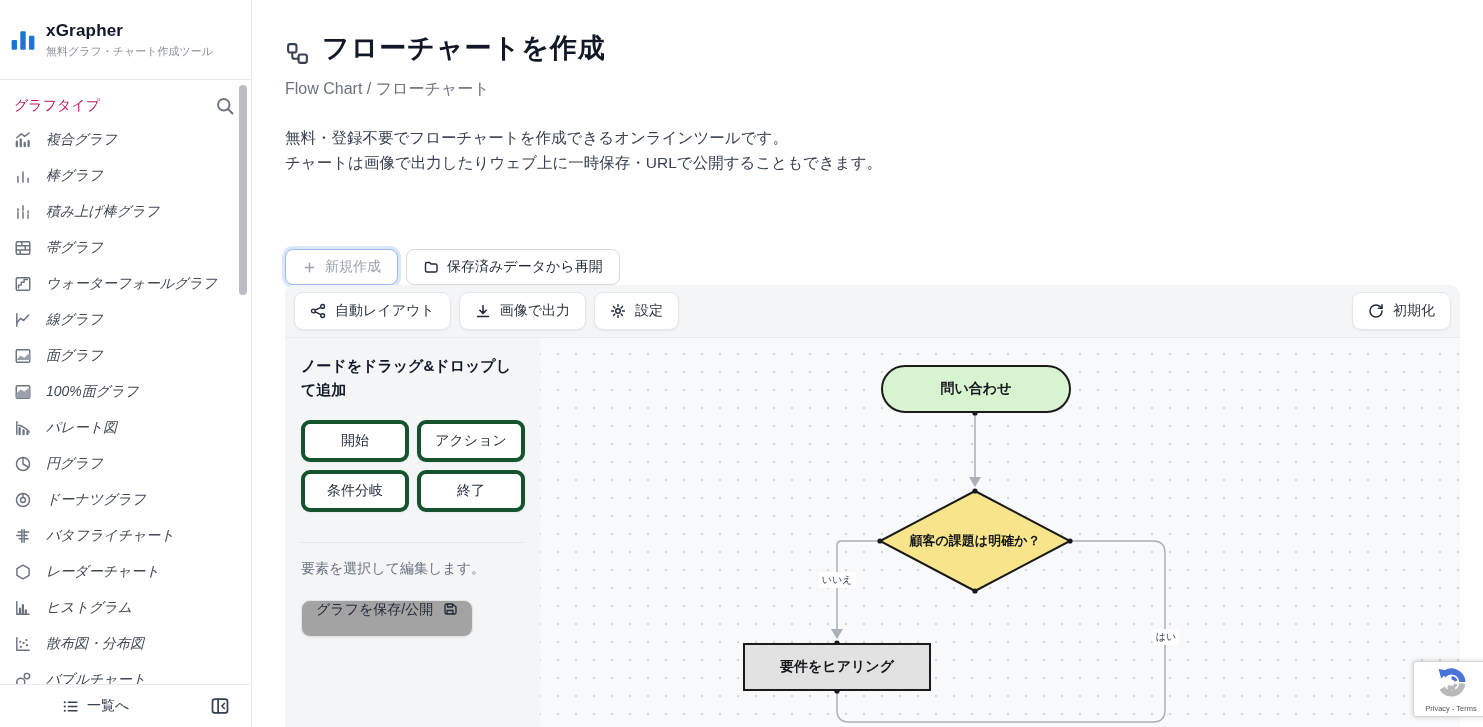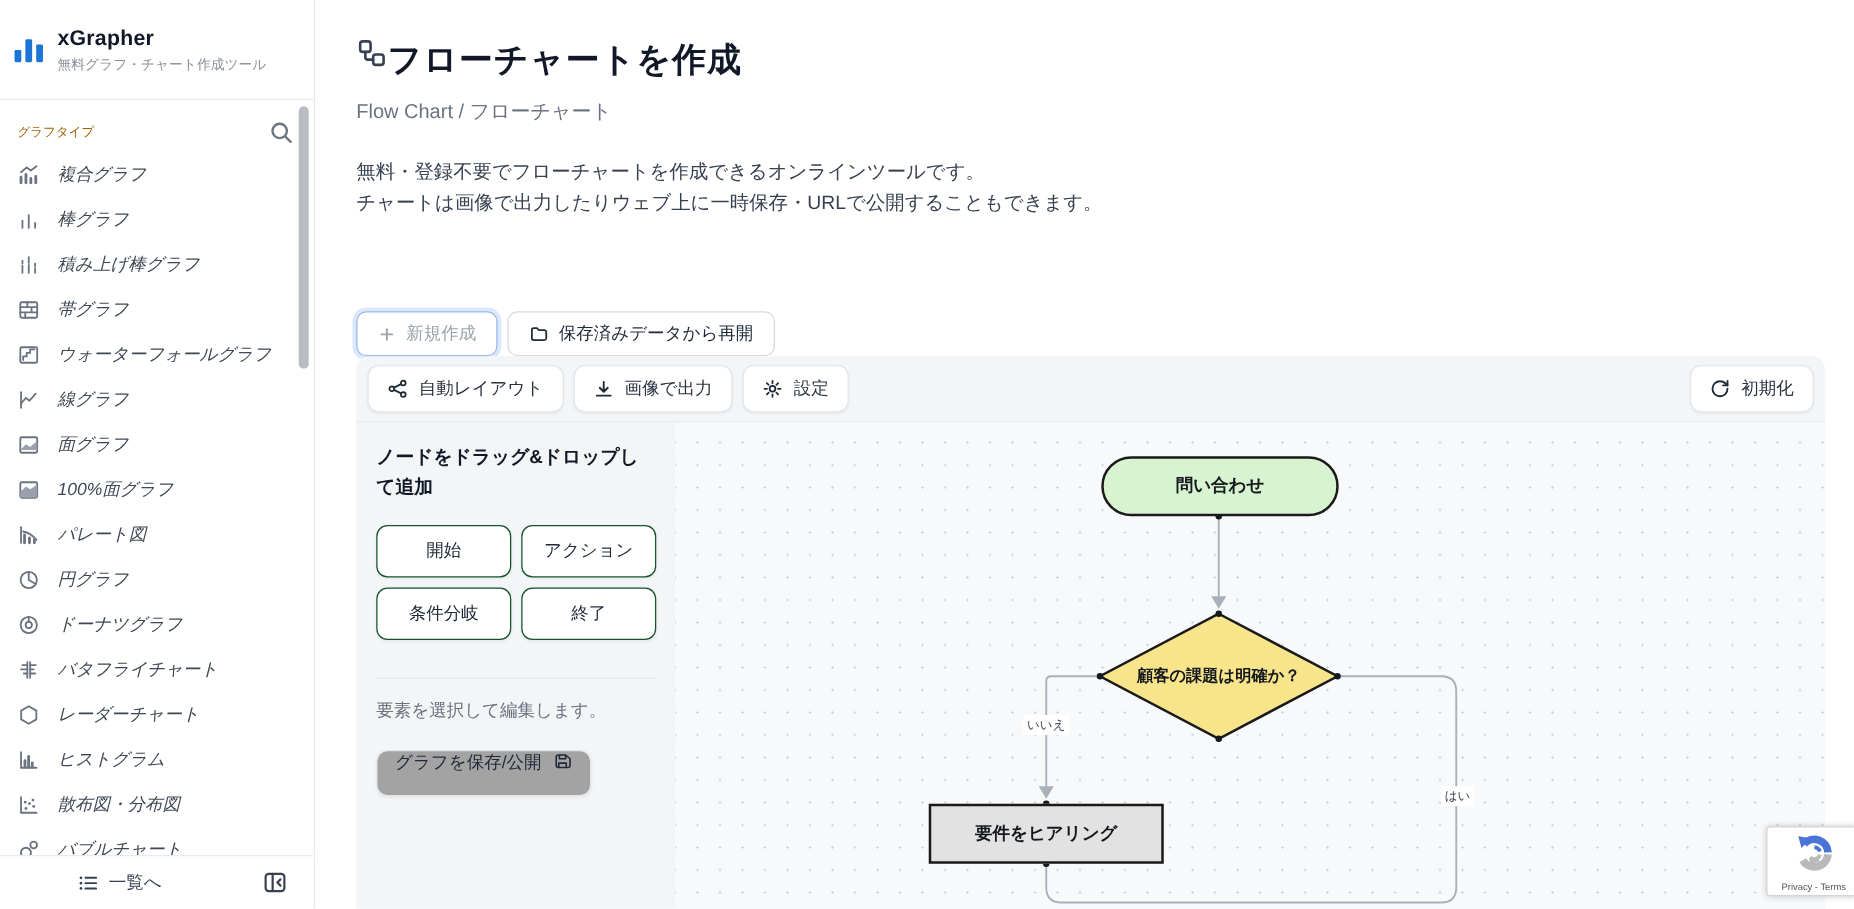--- a/index.html
+++ b/index.html
@@ -7,55 +7,55 @@
   body { font-family:"Liberation Sans","DejaVu Sans",sans-serif; background:#fff; color:#1f2937; position:relative; }
   .app { position:absolute; inset:0; }
 
   
   .sidebar { position:absolute; left:0; top:0; width:252px; height:727px; background:#fff; border-right:1px solid #e5e7eb; }
   .logo-area { height:80px; border-bottom:1px solid #e8eaed; display:flex; align-items:center; padding:0 10px; gap:10px; }
   .logo-icon { width:26px; height:26px; flex:0 0 auto; }
   .logo-title { font-size:17px; font-weight:bold; color:#111827; letter-spacing:.2px; }
   .logo-sub { font-size:11px; color:#8a9099; margin-top:3px; }
   .side-section { display:flex; align-items:center; justify-content:space-between; padding:16px 16px 6px 14px; }
-  .side-section-label { font-size:10px; color:#a16207; }
+  .side-section-label { font-size:14px; color:#be185d; }
   .search-btn { width:20px; height:20px; cursor:pointer; }
   .side-list { position:relative; }
   .side-item { display:flex; align-items:center; gap:14px; height:36px; padding:0 14px; cursor:pointer; }
   .side-icon { width:18px; height:18px; display:inline-flex; }
   .side-icon svg { width:18px; height:18px; }
   .side-label { font-size:14px; color:#3f4854; white-space:nowrap;font-style:italic; }
   .side-scrollthumb { position:absolute; right:4px; top:85px; width:8px; height:210px; background:#b9bdc3; border-radius:4px; }
   .side-footer { position:absolute; left:0; right:1px; bottom:0; height:43px; background:#fff; border-top:1px solid #e8eaed; display:flex; align-items:center; justify-content:space-between; padding:0 20px 0 62px; }
   .list-btn { display:flex; align-items:center; gap:8px; font-size:14px; color:#374151; cursor:pointer; }
   .panel-btn { width:20px; height:20px; cursor:pointer; }
 
   
   .main { position:absolute; left:252px; top:0; right:0; height:727px; }
-  .title-row { position:absolute; left:33px; top:30px; display:flex; align-items:flex-start; }
+  .title-row { position:absolute; left:33px; top:30px; display:flex; align-items:flex-end; gap:12px; }
   .title-icon { width:25px; height:25px; }
   .page-title { font-size:27px; font-weight:bold; color:#111827; letter-spacing:1px; }
   .breadcrumb { position:absolute; left:33px; top:79px; font-size:16px; color:#6b7280; }
   .desc { position:absolute; left:33px; top:126px; font-size:15.5px; color:#374151; line-height:24.5px; }
 
   .actions { position:absolute; left:33px; top:235px; display:flex; gap:8px; }
   .btn { display:flex; align-items:center; gap:8px; height:36px; padding:0 16px; background:#fff; border:1px solid #d6d9dd; border-radius:8px; font-size:14px; color:#1f2937; cursor:pointer; white-space:nowrap;margin-top:14px; }
   .btn svg { flex:0 0 auto; }
   .btn-new { color:#9aa3ad; border:1px solid #9bb8ec; box-shadow:0 0 0 3px #dbe7fb; }
 
   .workspace { position:absolute; left:33px; top:285px; width:1175px; height:442px; background:#f3f5f6; border-radius:10px 10px 0 0; }
   .toolbar { display:flex; align-items:flex-end; gap:8px; padding:7px 9px; height:52px; }
   .tbtn { display:flex; align-items:center; gap:9px; height:38px; padding:0 15px; background:#fff; border:1px solid #e3e6ea; border-radius:9px; font-size:14px; color:#2b3440; box-shadow:0 1px 2px rgba(20,30,40,.05); cursor:pointer; white-space:nowrap; }
   .tbtn-reset { margin-left:auto; }
 
   .canvas-row { position:absolute; left:0; right:0; top:52px; bottom:0; display:flex; border-top:1px solid #e9ebee; }
   .palette { width:255px; padding:16px; }
   .palette-heading { font-size:15px; font-weight:bold; color:#111827; line-height:24px; }
   .node-grid { display:grid; grid-template-columns:108px 108px; gap:8px; margin-top:18px; }
-  .node-btn { height:42px; background:#fff; border:1px solid #14532d; border-radius:9px; display:flex; align-items:center; justify-content:center; font-size:14px; color:#1f2937; box-shadow:0 1px 2px rgba(20,30,40,.05); cursor:grab; }
+  .node-btn { height:42px; background:#fff; border:4px solid #14532d; border-radius:9px; display:flex; align-items:center; justify-content:center; font-size:14px; color:#1f2937; box-shadow:0 1px 2px rgba(20,30,40,.05); cursor:grab; }
   .palette-divider { height:1px; background:#e3e5e8; margin:30px 0 0; }
   .palette-hint { margin-top:17px; font-size:14px; color:#6b7280; }
   .save-btn { margin-top:22px; display:inline-flex; gap:9px; height:37px; padding:0 14px; background:#a3a3a3; border:1px solid #e4e6ea; border-radius:9px; font-size:14px; color:#1f2937; box-shadow:0 1px 2px rgba(20,30,40,.05); cursor:pointer; }
 
   .canvas { position:relative; flex:1; background:#f8f9fb; background-image:radial-gradient(#d2d6db 1.1px, transparent 1.1px); background-size:18px 18px; background-position:9px 7px; overflow:hidden; }
   .edges-svg { position:absolute; inset:0; }
   .fc-node { position:absolute; display:flex; align-items:center; justify-content:center; font-weight:bold; color:#15181c; text-align:center; cursor:pointer; }
   .fc-pill { left:341px; top:27px; width:190px; height:48px; border:2px solid #1a1a1a; border-radius:26px; font-size:14px; }
   .fc-rect { left:203px; top:305px; width:188px; height:48px; border:2px solid #1a1a1a; font-size:14px; }
   .fc-diamond-label { left:340px; top:188px; width:190px; height:30px; font-size:13px; cursor:pointer; }

